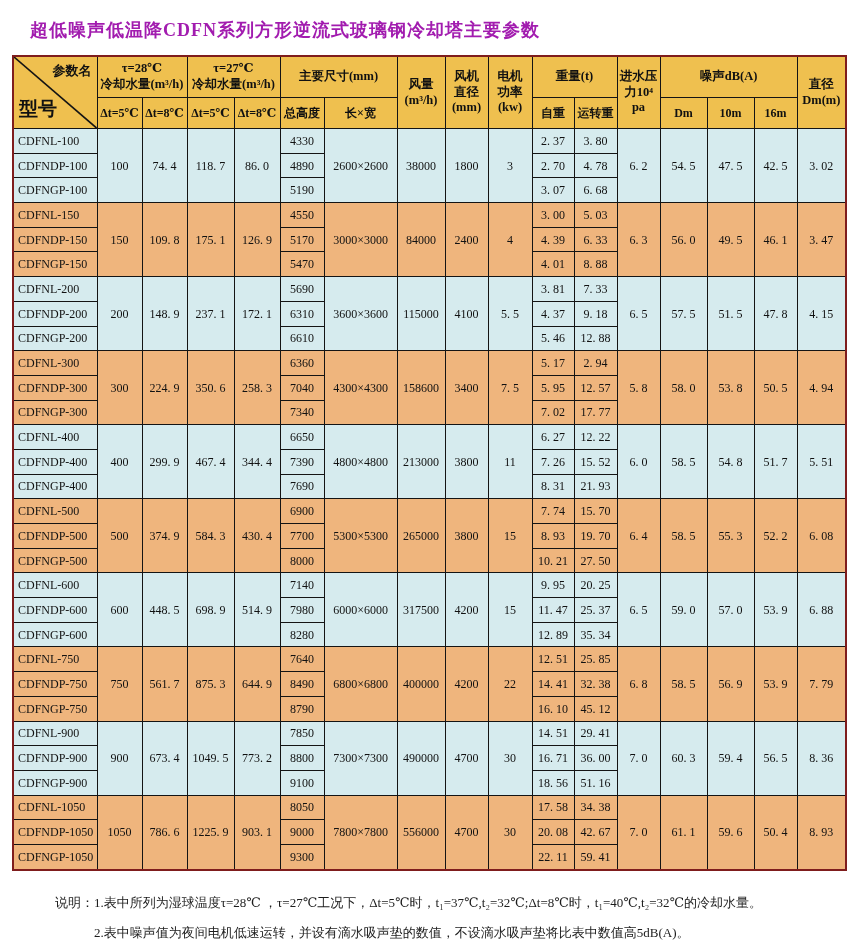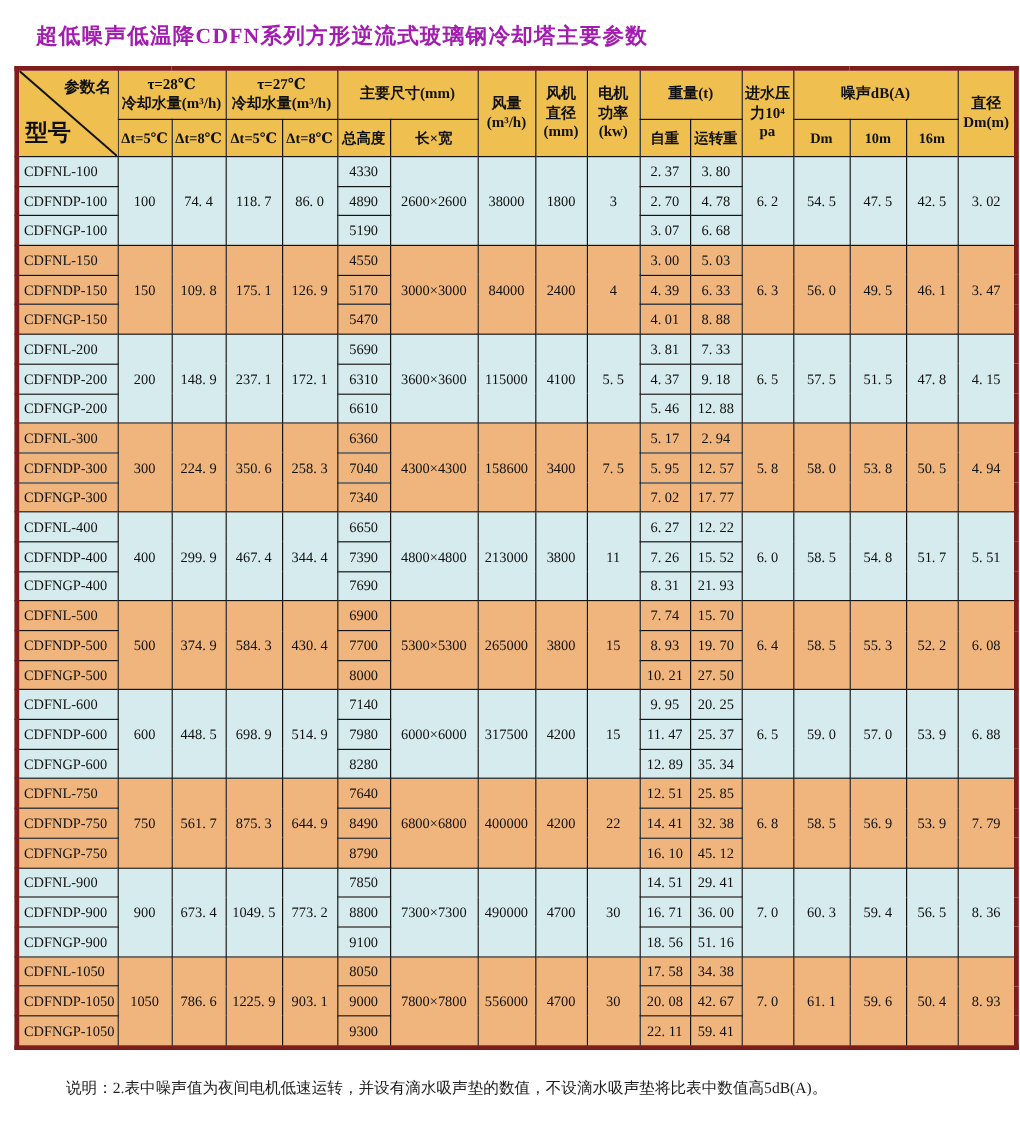--- a/index.html
+++ b/index.html
@@ -1,21 +1,21 @@
 <!DOCTYPE html>
 <html><head>
 <meta charset="utf-8">
 <style>
   html,body{margin:0;padding:0;background:#fff;}
   body{width:850px;height:944px;overflow:hidden;
        font-family:"Liberation Serif","DejaVu Serif",serif;color:#111;}
   .page-title{margin:18px 0 0 30px;font-size:18px;font-weight:bold;
        color:#a21caf;letter-spacing:1px;}
   table.params{border-collapse:collapse;table-layout:fixed;
-       margin:13px 16px 0 12px;width:833px;border:4px solid #7f1d1d;}
+       margin:13px 16px 0 12px;width:833px;border:2px solid #7f1d1d;}
   table.params th,table.params td{border:1px solid #141414;padding:0;
        text-align:center;vertical-align:middle;overflow:hidden;}
   thead th{background:#efc04f;font-weight:bold;font-size:12.5px;
        line-height:1.25;white-space:pre-line;}
   thead tr.h1 th{height:40px;}
   thead tr.h2 th{height:30px;font-size:12px;}
   td.corner{background:#efc04f;position:relative;width:84px;padding:0;}
   td.corner svg{position:absolute;left:0;top:0;width:100%;height:100%;}
   td.corner .c-top{position:absolute;top:5px;right:5px;font-weight:bold;font-size:13px;}
   td.corner .c-bot{position:absolute;bottom:6px;left:5px;font-weight:bold;font-size:19px;}
@@ -407,15 +407,16 @@
         <td>9300</td>
         <td>22. 11</td>
         <td>59. 41</td>
       </tr>
     </tbody>
 </table>
 
 <div class="notes">
   <span class="notes-label">说明：</span>
   <div class="notes-lines">
+    <div>1.表中所列为湿球温度τ=28℃ ，τ=27℃工况下，Δt=5℃时，t₁=37℃,t₂=32℃;Δt=8℃时，t₁=40℃,t₂=32℃的冷却水量。</div>
     <div>2.表中噪声值为夜间电机低速运转，并设有滴水吸声垫的数值，不设滴水吸声垫将比表中数值高5dB(A)。</div>
   </div>
 </div>
 
 </body></html>

